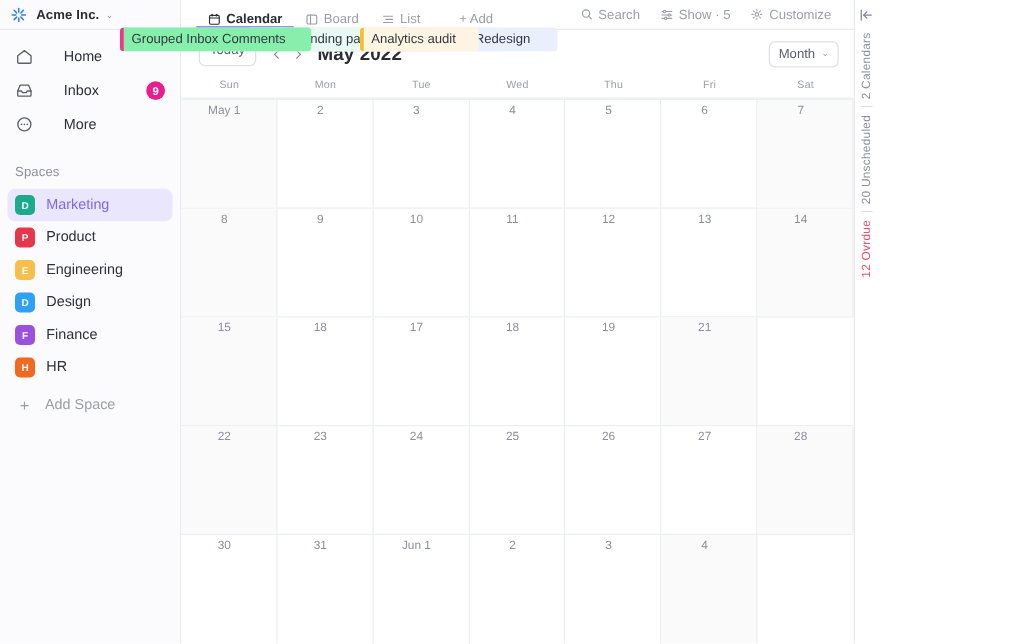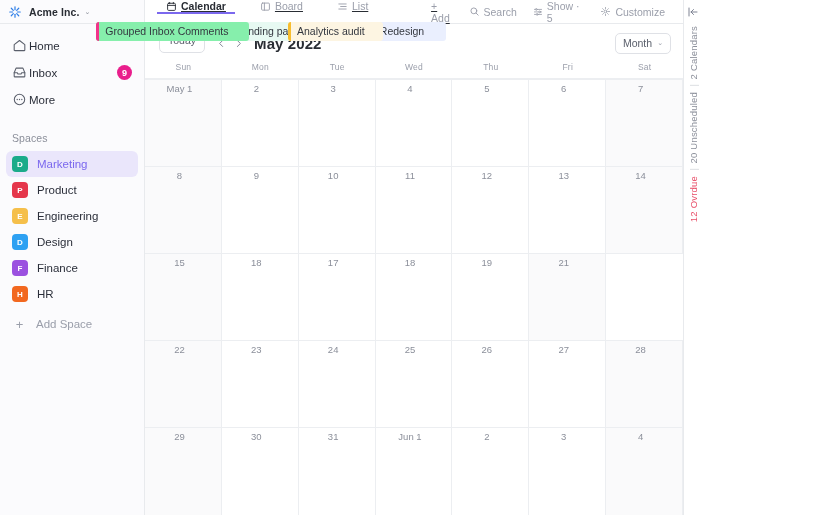--- a/index.html
+++ b/index.html
@@ -25,21 +25,21 @@
     height: 24px; display: flex; align-items: center;
     padding: 0 8px; gap: 7px;
     border-bottom: 1px solid #e8eaed;
   }
   .ws-logo { width: 14px; height: 14px; flex: 0 0 14px; display:block; }
   .ws-name { font-size: 10.5px; font-weight: bold; color: #292d34; letter-spacing: .1px; }
   .caret-sm { font-size: 7px; color: #8b8f9a; margin-left: -2px; }
 
   .nav-list { padding: 8px 6px 0 6px; }
   .nav-item {
-    display: flex; align-items: center; gap: 2px;
+    display: flex; align-items: center; gap: 24px;
     height: 27px; padding: 0 6px;
     border-radius: 6px; cursor: pointer;
     position: relative;
   }
   .nav-ic { width: 15px; height: 15px; flex: 0 0 15px; color: #5a5f6b; display:block; }
   .nav-label { font-size: 11.5px; color: #2b2f3a; }
   .badge-pill {
     position: absolute; right: 6px;
     min-width: 15px; height: 15px; padding: 0 4px;
     border-radius: 8px; background: #e91e8c;
@@ -75,21 +75,21 @@
 
   
   #main { flex: 1 1 auto; display: flex; flex-direction: column; min-width: 0; background:#fff;}
 
   .topbar {
     height: 24px; flex: 0 0 24px;
     display: flex; align-items: stretch;
     border-bottom: 1px solid #e8eaed;
     padding: 0 10px 0 12px;
   }
-  .tabs { display: flex; align-items: flex-start; gap: 16px; text-decoration: underline; }
+  .tabs { display: flex; align-items: flex-end; gap: 0; }
   .tab {
     display: flex; align-items: center; gap: 4px;
     padding: 0 9px; cursor: pointer;
     font-size: 10.5px; color: #9a9eaa;
     border-bottom: 2px solid transparent;
     position: relative;
   }
   .tab.active { color: #292d34; font-weight: bold; border-bottom-color: #7b68ee; }
   .tab .tic { width: 11px; height: 11px; display:block; }
   .tab-div { width: 1px; background: #e8eaed; margin: 5px 6px; }
@@ -512,23 +512,20 @@
               <span class="bar" style="background: rgb(43, 207, 158);"></span>
               <span class="etxt">Create landing page</span>
             </div>
             <div class="event" style="left: 320.857px; width: 125px; top: 22px; background: rgb(234, 239, 254);">
               <span class="bar" style="background: rgb(61, 107, 245);"></span>
               <span class="etxt">Task View Redesign</span>
             </div>
           </div>
         </div>
         <div class="week">
-          <div class="day weekend">
-            <div class="day-num">29</div>
-          </div>
           <div class="day">
             <div class="day-num">30</div>
           </div>
           <div class="day">
             <div class="day-num">31</div>
           </div>
           <div class="day">
             <div class="day-num">Jun 1</div>
           </div>
           <div class="day">

